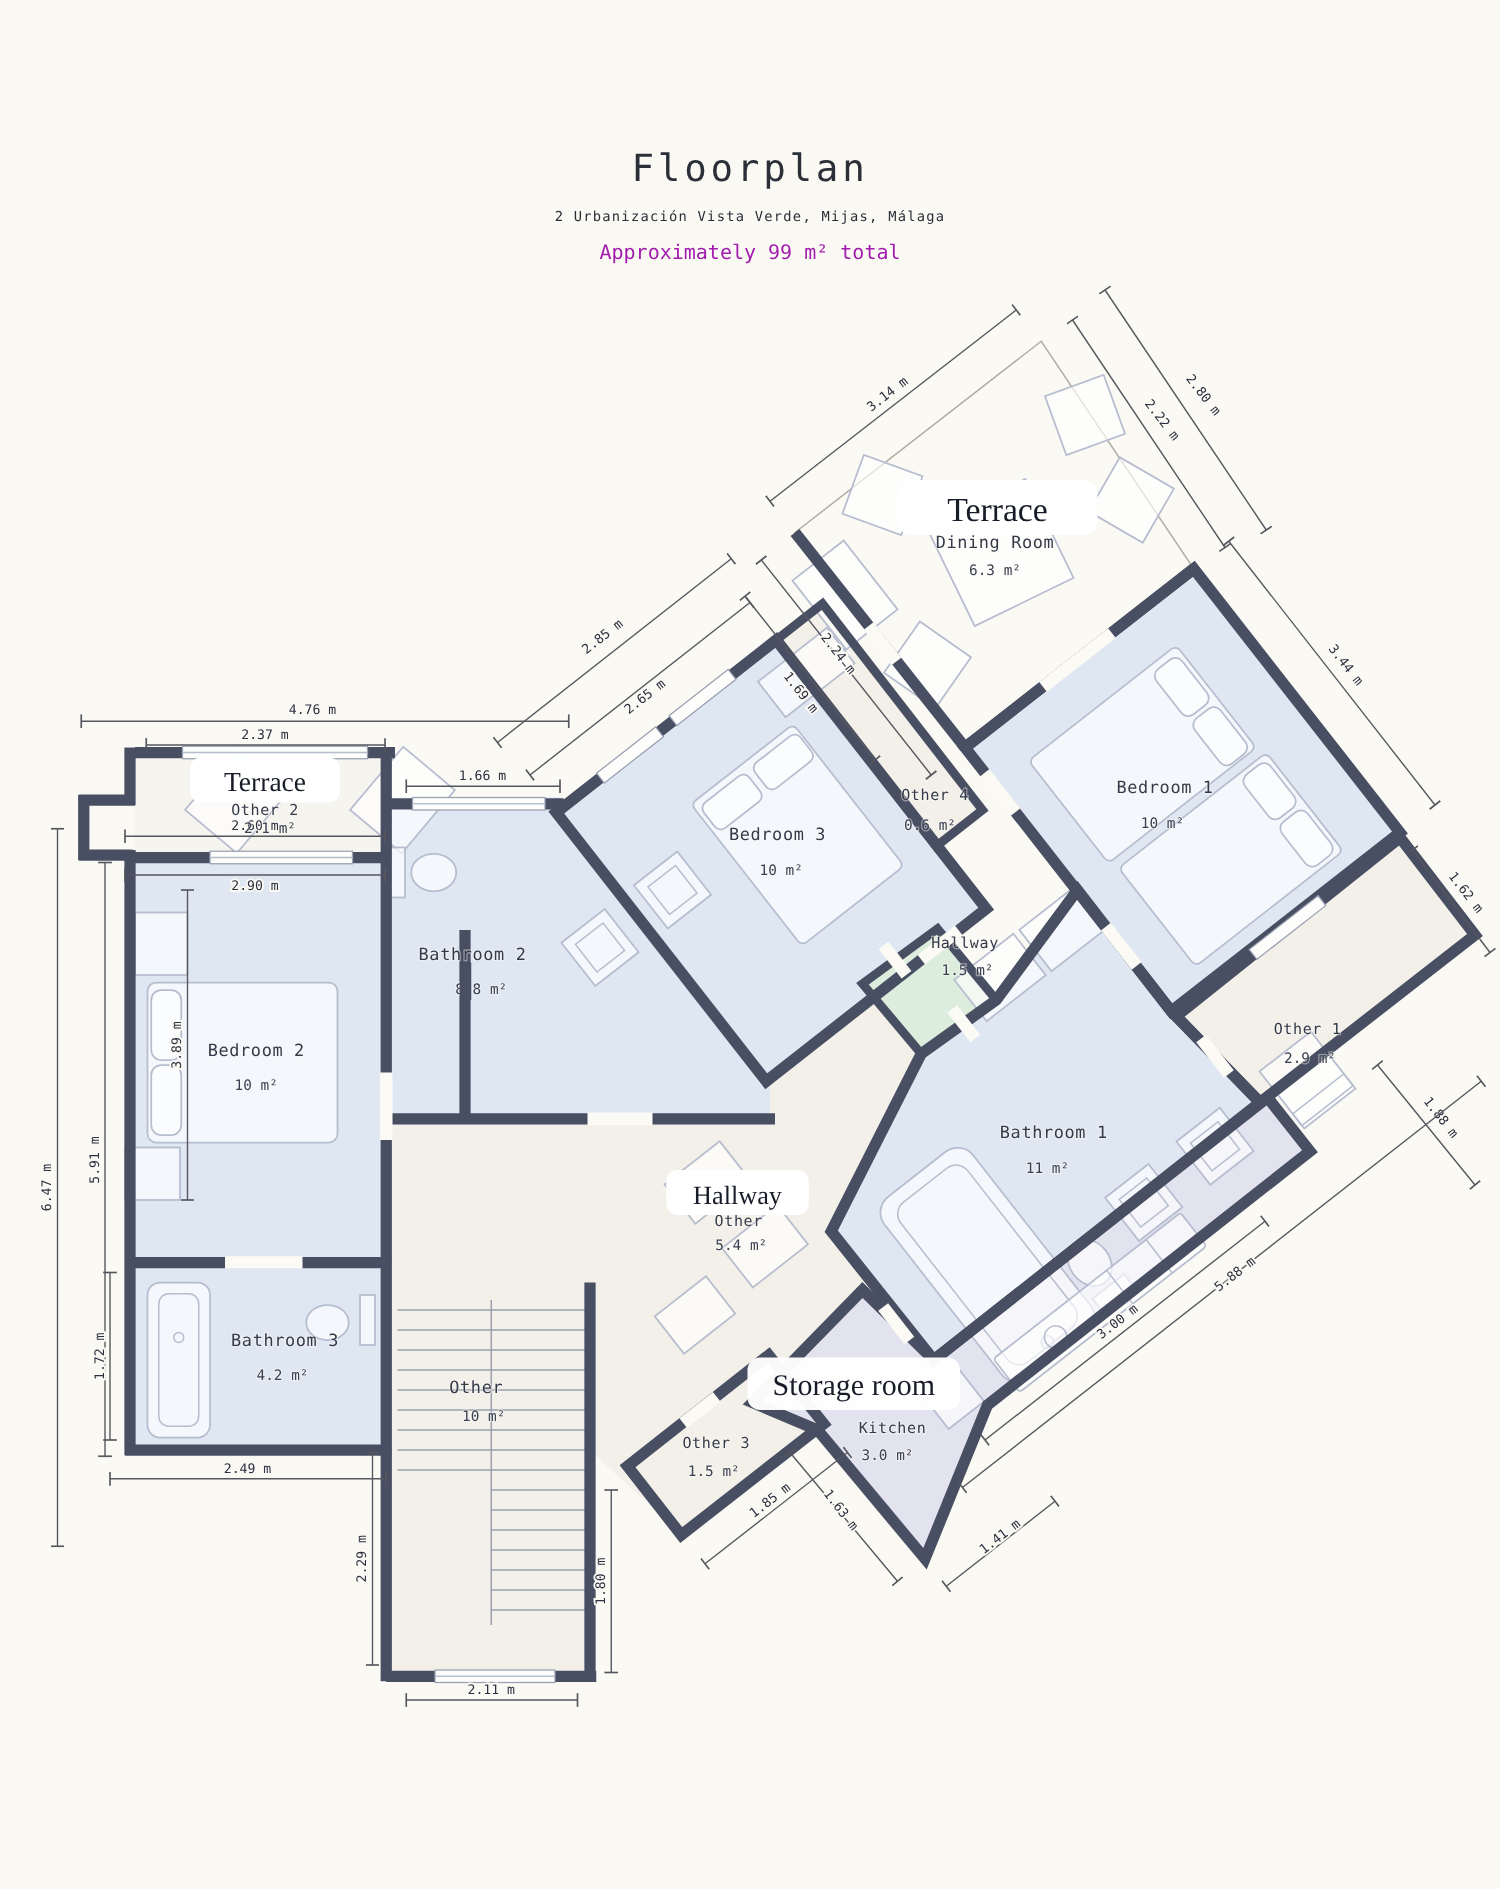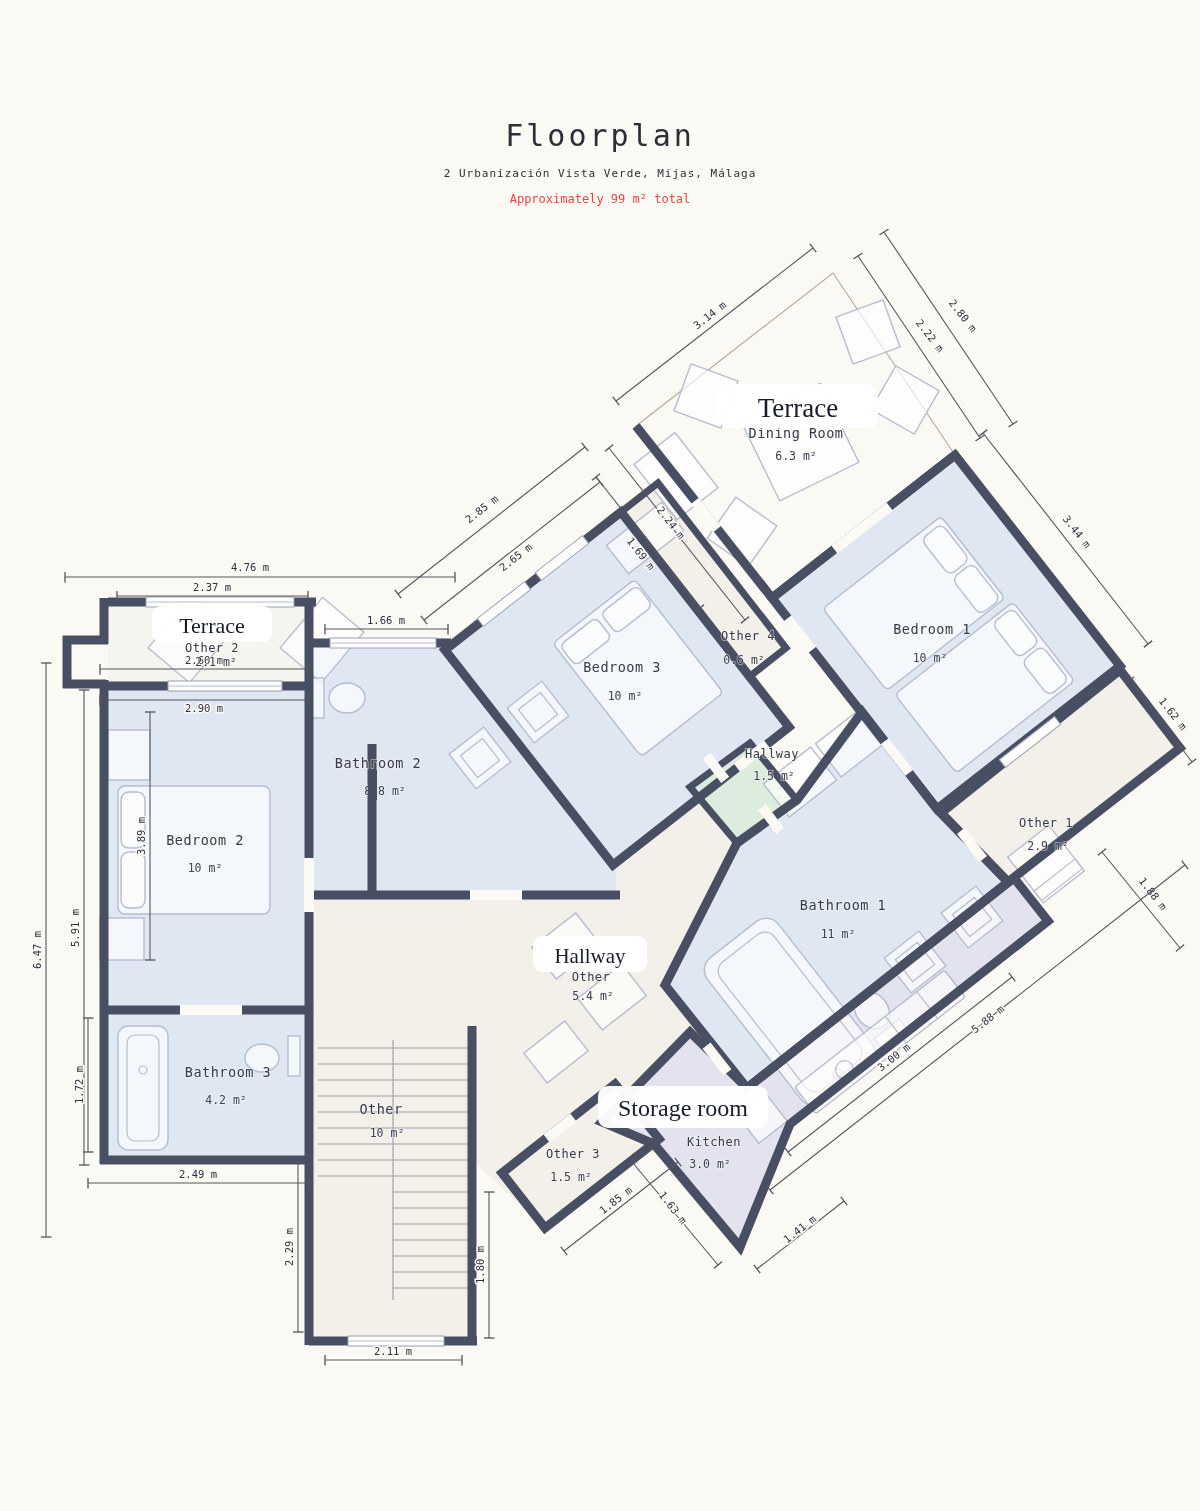--- a/index.html
+++ b/index.html
@@ -1,21 +1,21 @@
 <!DOCTYPE html>
 <html><head>
 <meta charset="utf-8">
 <style>
   html,body{margin:0;padding:0;background:#faf9f3;}
   #page{position:relative;width:1200px;height:1511px;background:#faf9f3;overflow:hidden;
         font-family:"DejaVu Sans Mono",monospace;}
   #header{position:absolute;top:118px;left:0;width:100%;text-align:center;color:#2b2f38;}
   #title{font-size:30px;letter-spacing:3px;font-weight:500;}
   #address{font-size:11px;margin-top:14px;letter-spacing:1px;}
-  #note{font-size:12px;margin-top:12px;color:#ef4444;}
+  #note{font-size:16px;margin-top:12px;color:#a21caf;}
   svg{position:absolute;left:0;top:0;}
   .wall{stroke:#494f63;stroke-width:9;fill:none;stroke-linecap:butt;}
   .wallt{stroke:#494f63;stroke-width:7;fill:none;}
   .openedge{fill:none;stroke:#b2adA0;stroke-width:1.2;}
   .furn{fill:rgba(255,255,255,0.65);stroke:#b6bdcf;stroke-width:1.4;}
   .furni{fill:none;stroke:#b6bdcf;stroke-width:1.2;}
   .gap{fill:#fbfaf5;stroke:none;}
   .win{fill:#fdfdfb;stroke:#98a0b2;stroke-width:1;}
   .dimln{stroke:#55565e;stroke-width:1.1;}
   .dimtxt{font:10.5px "DejaVu Sans Mono",monospace;fill:#2c3040;text-anchor:middle;

